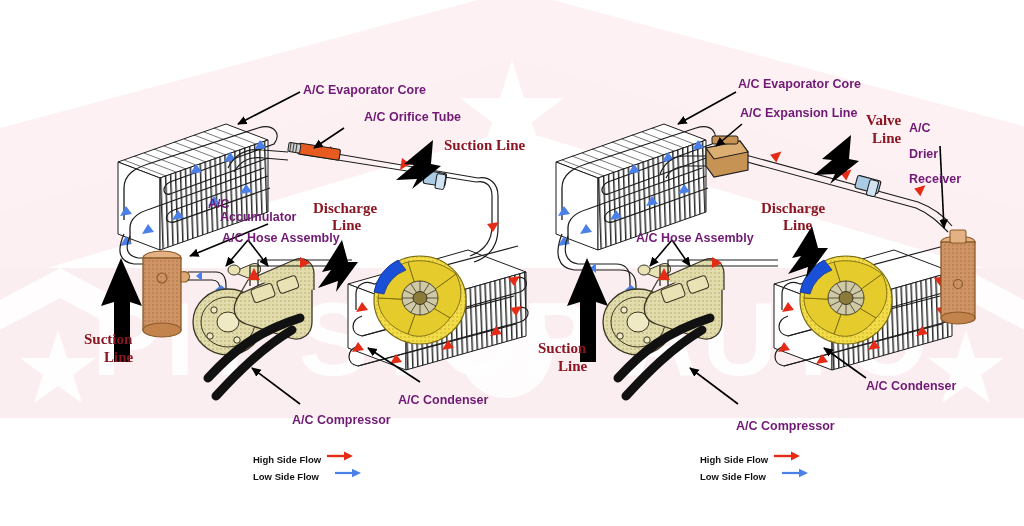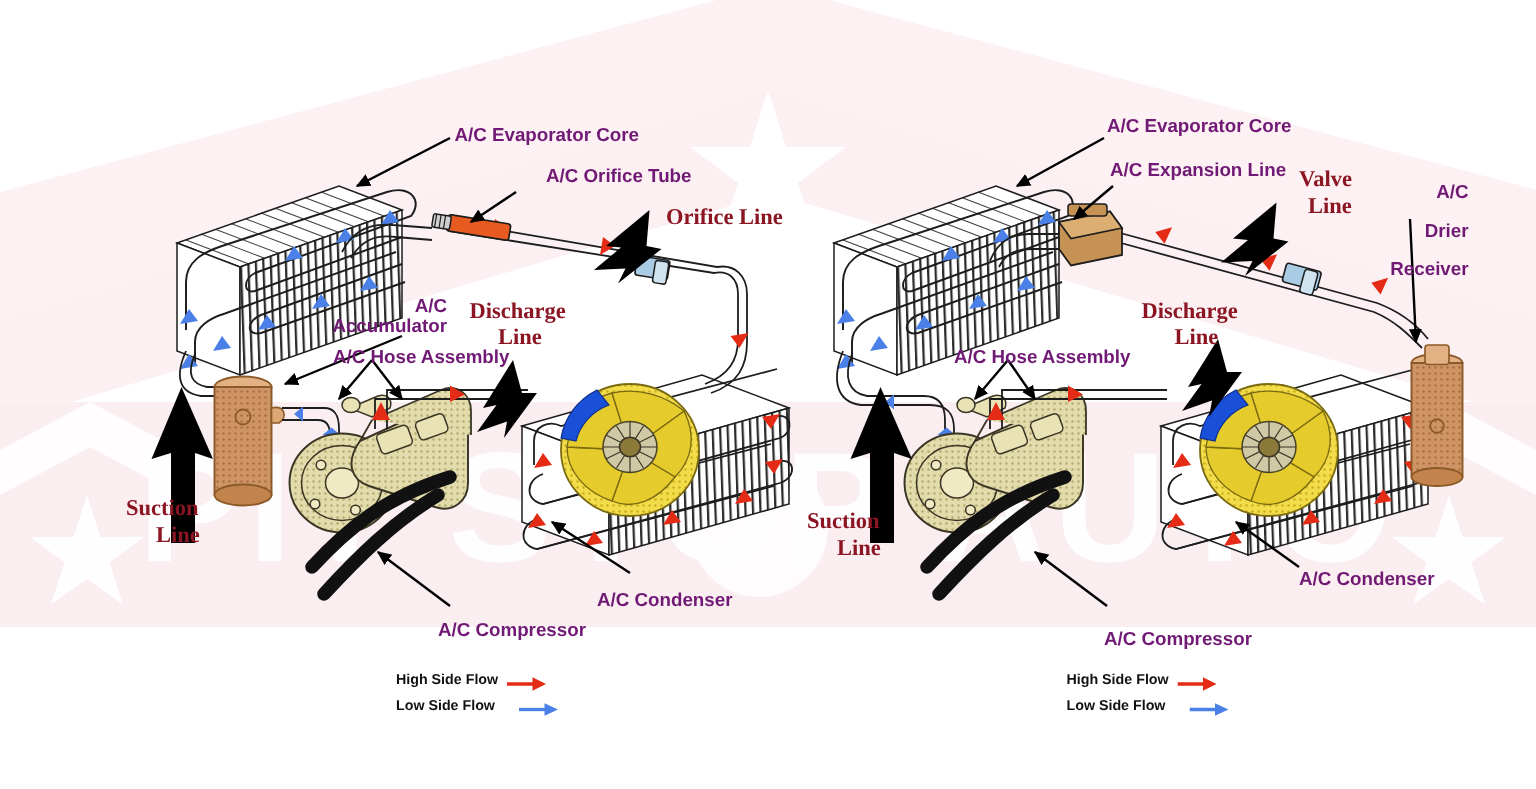--- a/index.html
+++ b/index.html
@@ -18,27 +18,27 @@
     -webkit-clip-path:polygon(0 55%,50% 0,100% 55%,100% 78%,50% 23%,0 78%);
     clip-path:polygon(0 55%,50% 0,100% 55%,100% 78%,50% 23%,0 78%);}
   .wm-band{left:0;top:268px;width:1024px;height:150px;background:#fbeef0;}
   .wm-text{position:absolute;left:0;top:280px;width:1024px;text-align:center;
     font-family:"Liberation Sans",sans-serif;font-weight:bold;font-size:104px;
     letter-spacing:4px;color:#ffffff;opacity:.95;}
 
   
   .lbl{position:absolute;font-weight:bold;color:#701a75;line-height:1.08;
        font-size:12.5px;white-space:nowrap;font-family:"Liberation Sans",sans-serif;}
-  .lbl.c{text-align:right;}
+  .lbl.c{text-align:left;}
   .lineLbl{position:absolute;font-family:"Liberation Serif",serif;font-weight:bold;
        color:#8b1522;font-size:15px;line-height:1.12;white-space:nowrap;text-align:center;}
 
   
   .legend{position:absolute;font-family:"Liberation Sans",sans-serif;}
-  .legend .row{display:flex;align-items:flex-start;height:17px;margin-left:11px;}
+  .legend .row{display:flex;align-items:flex-end;height:17px;}
   .legend .txt{font-size:9.5px;font-weight:bold;color:#111;}
   .legend .ar{margin-left:6px;}
 
   svg.draw{position:absolute;left:0;top:0;width:1024px;height:526px;overflow:visible;}
   .noevt{pointer-events:none;}
 </style>
 </head>
 <body>
 
 <div id="stage">
@@ -391,24 +391,24 @@
       <g fill="#000">
         <path d="M851,135 L822,159 L832,160 L814,175 L835,174 L830,184 L859,161 L849,159 Z"></path>
         <path d="M812,226 L792,258 L801,256 L788,274 L808,267 L806,278 L828,248 L818,248 Z"></path>
         <path d="M587,258 L567,306 L580,302 L580,362 L596,362 L596,302 L608,306 Z"></path>
       </g>
     </g>
   </svg>
 
   <div class="lbl" style="left:303px;top:84px;">A/C Evaporator Core</div>
   <div class="lbl" style="left:336px;top:111px;margin-left:28px;">A/C Orifice Tube</div>
-  <div class="lineLbl" style="left:444px;top:137px;">Orifice Line</div>
+  <div class="lineLbl" style="left:444px;top:137px;">Suction Line</div>
 
   <div class="lbl c" style="left:208px;top:198px;width:90px;">A/C</div>
-  <div class="lbl c" style="left:208px;top:211px;width:90px;">Accumulator</div>
+  <div class="lbl c" style="left:208px;top:211px;width:90px;padding-left:12px;">Accumulator</div>
 
   <div class="lbl" style="left:222px;top:232px;">A/C Hose Assembly</div>
 
   <div class="lineLbl" style="left:313px;top:200px;">Discharge</div>
   <div class="lineLbl" style="left:332px;top:217px;">Line</div>
 
   <div class="lineLbl" style="left:84px;top:331px;">Suction</div>
   <div class="lineLbl" style="left:104px;top:349px;">Line</div>
 
   <div class="lbl" style="left:292px;top:414px;">A/C Compressor</div>

